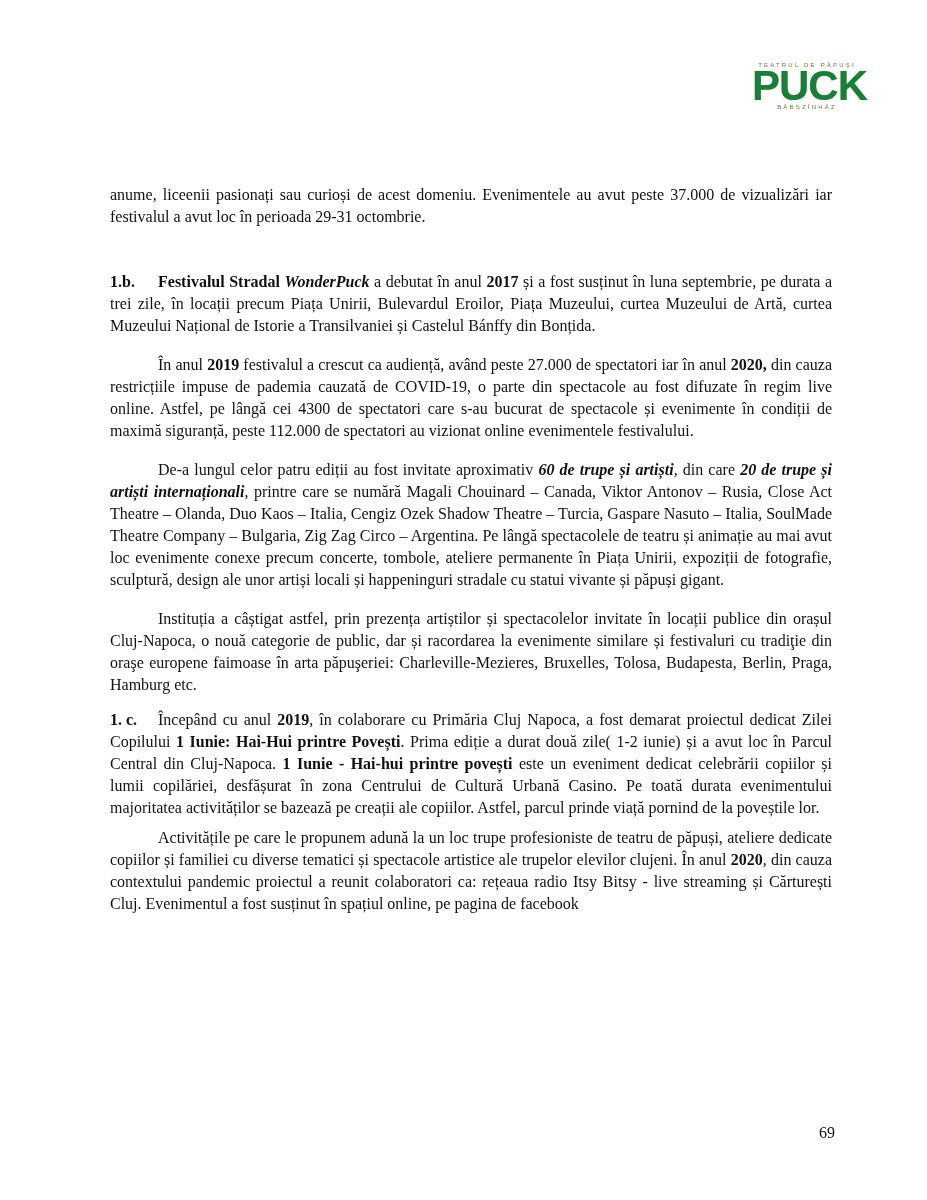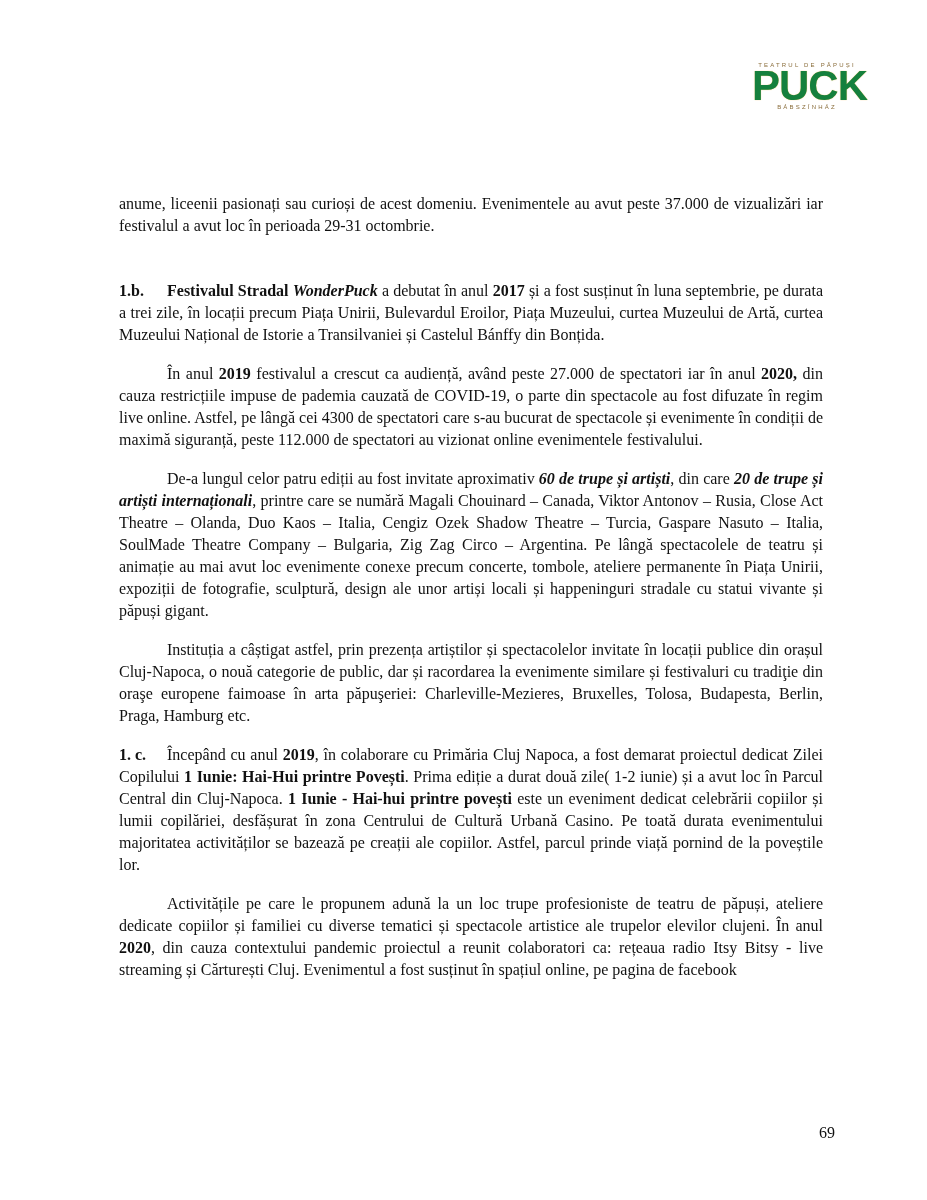--- a/index.html
+++ b/index.html
@@ -7,21 +7,21 @@
          font-family: "Liberation Serif", serif; color: #111; }
   .header { position: absolute; left: 0; top: 0; width: 927px; height: 140px; }
   .cj-logo { position: absolute; left: 91px; top: 55px; width: 160px; text-align: center; }
   .shield { width: 46px; height: 56px; margin: 0 auto; display: block; }
   .cj-name { font-weight: bold; font-size: 12.5px; margin-top: 4px; letter-spacing: 0.1px; }
   .puck-logo { position: absolute; left: 752px; top: 62px; width: 110px; text-align: center; }
   .puck-top, .puck-bottom { font-family: "Liberation Sans", sans-serif; font-size: 6px; letter-spacing: 2.2px; color: #8a6d3b; }
   .puck-word { font-family: "Liberation Sans", sans-serif; font-weight: 900; font-size: 42px; line-height: 34px;
                color: #15803d; letter-spacing: -1px; margin: 1px 0; text-shadow: 0 0 1px #f7b84a; }
   .content { position: absolute; left: 102px; top: 176px; width: 738px; font-size: 16px; line-height: 22px; text-align: justify; }
-  .content p { margin: 17px; }
+  .content p { margin: 8px; }
   .indent { text-indent: 48px; }
   .gap-s { margin-top: 17px !important; }
   .gap-l { margin-top: 43px !important; }
   .gap-m { margin-top: 13px !important; }
   .label { font-weight: bold; display: inline-block; }
   .page-number { position: absolute; left: 819px; top: 1124px; font-size: 16px; }
 </style>
 </head>
 <body>
 

